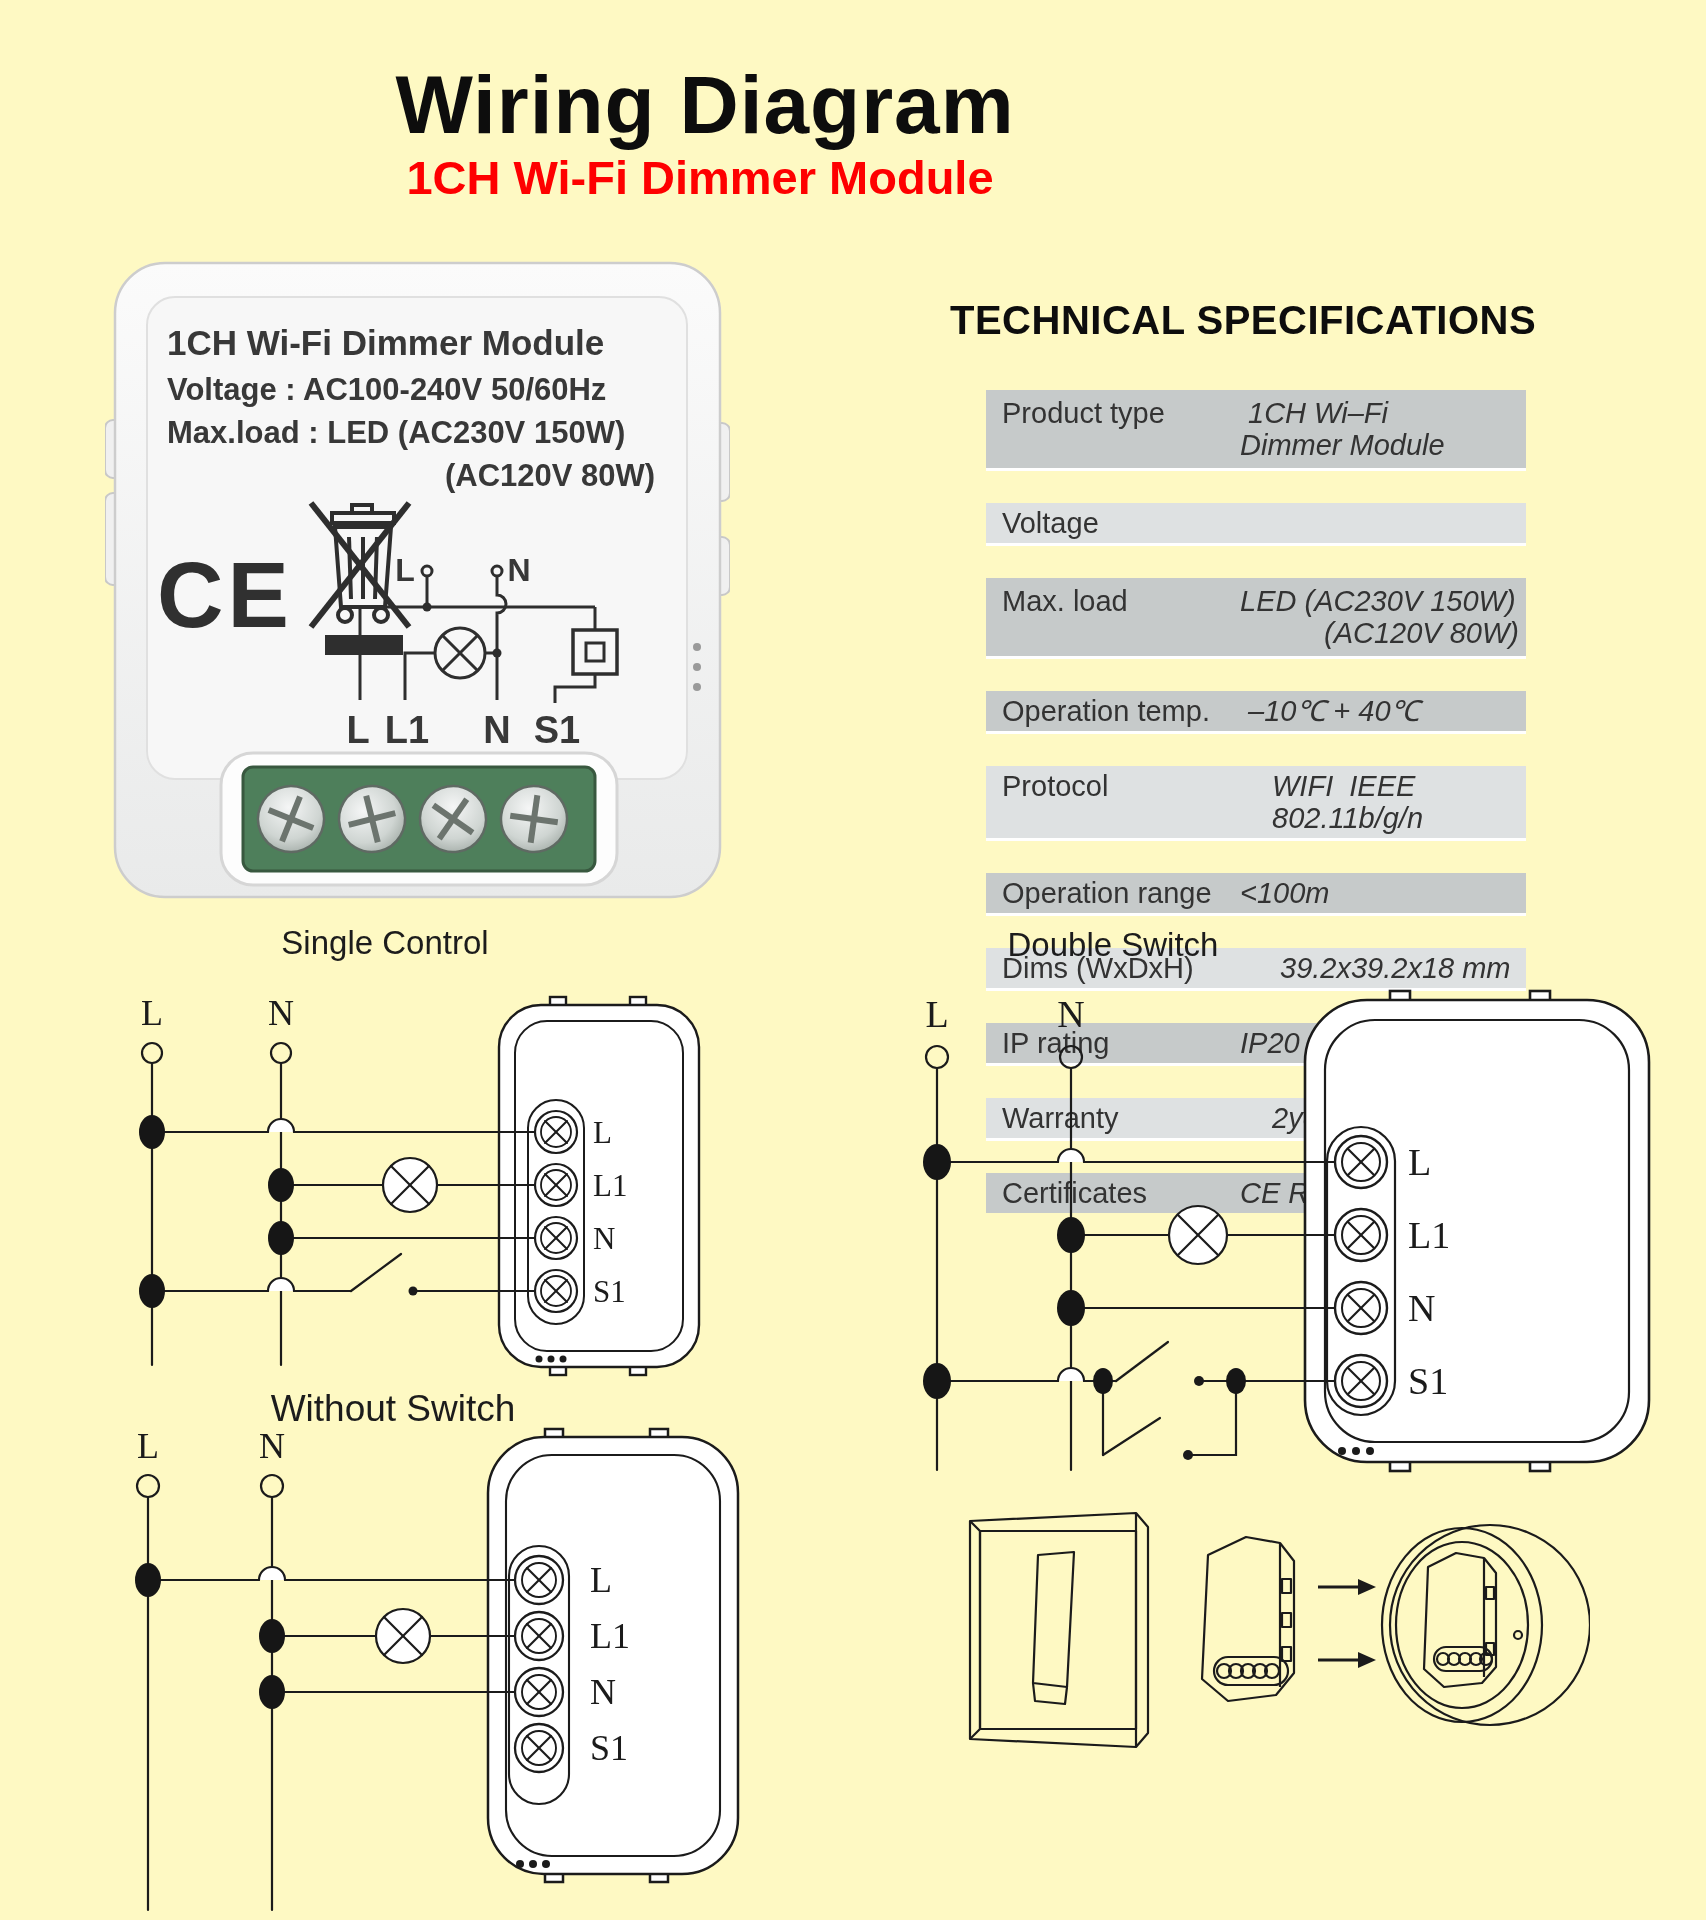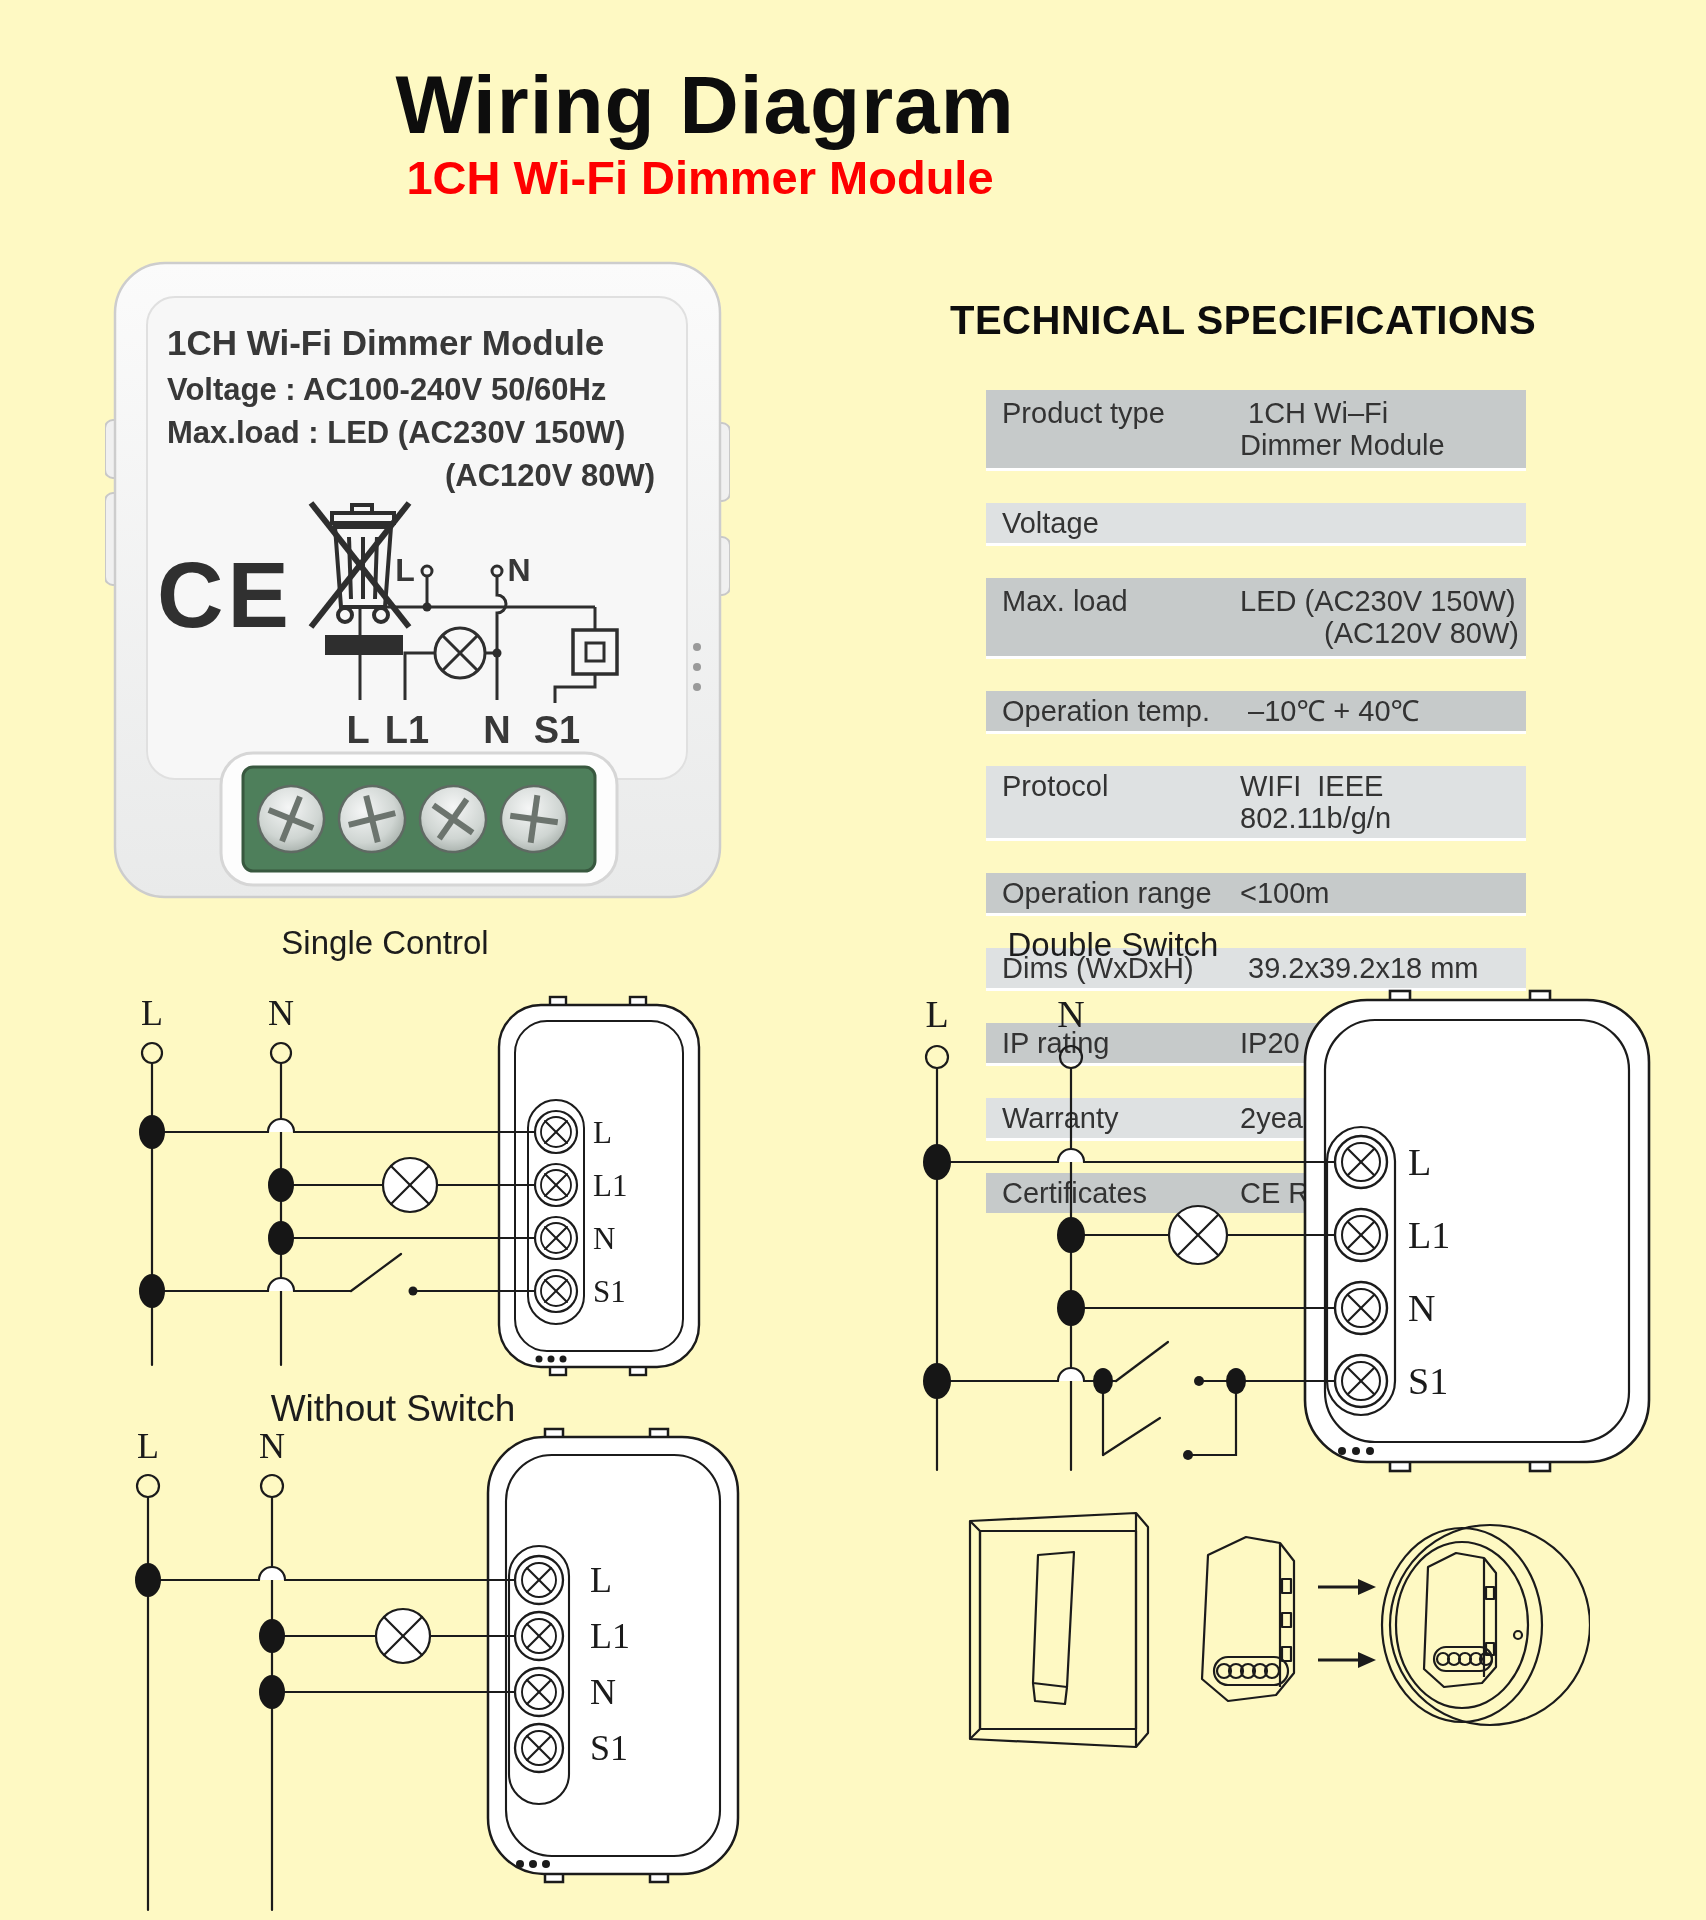--- a/index.html
+++ b/index.html
@@ -9,23 +9,23 @@
   
   #title{left:0;top:58px;width:1410px;text-align:center;font-size:82px;font-weight:bold;
          letter-spacing:1px;color:#0d0d0d;}
   #subtitle{left:0;top:150px;width:1400px;text-align:center;font-size:47px;font-weight:bold;color:#fe0000;}
   
   #spec-heading{left:950px;top:298px;width:640px;font-size:40px;font-weight:bold;color:#0d0d0d;letter-spacing:0.5px;}
   #spec-table{left:986px;top:358px;width:540px;}
   .spec-row{display:flex;align-items:flex-start;padding:4px 0 4px 16px;border-bottom:3px solid #fff;
             font-size:29px;line-height:32px;color:#333;margin-top:32px;}
   .spec-row.dark{background:#c6caca;}
-  .spec-row.light{background:#dee1e2;}
+  .spec-row.light{background:#dee1e2;gap:32px;}
   .spec-label{width:238px;flex:none;}
-  .spec-value{flex:1;white-space:pre-wrap;}
+  .spec-value{flex:1;white-space:pre-wrap;font-style:italic;}
   .v-ind{margin-left:84px;}
   .pad2{padding-top:7px;padding-bottom:7px;}
   
   .sect-label{font-size:33px;color:#1c1c1c;text-align:center;}
   #lbl-single{left:160px;top:924px;width:450px;}
   #lbl-double{left:888px;top:926px;width:450px;}
   #lbl-without{left:168px;top:1388px;width:450px;font-size:37px;}
   svg text{font-family:"Liberation Serif",serif;}
   svg text.sans{font-family:"Liberation Sans",sans-serif;}
 </style>

